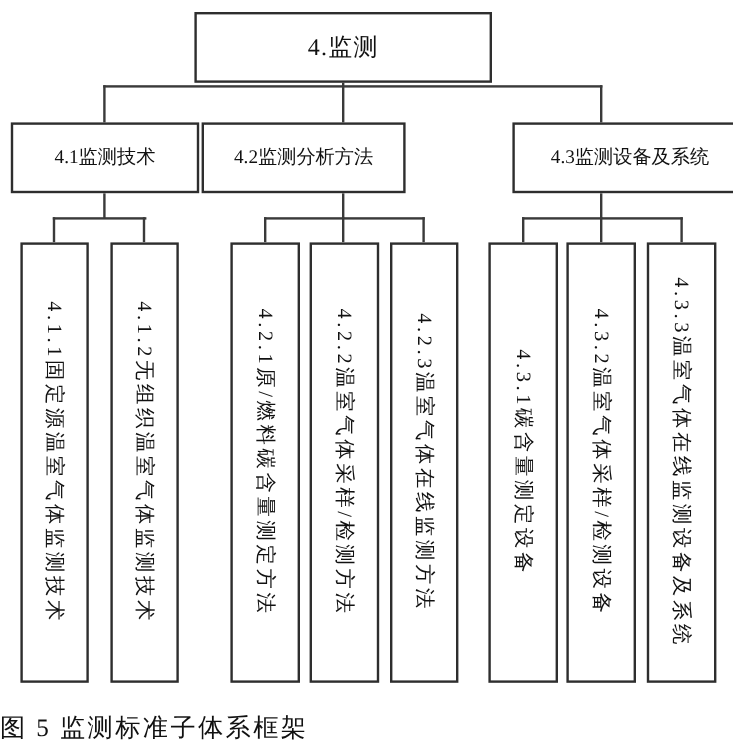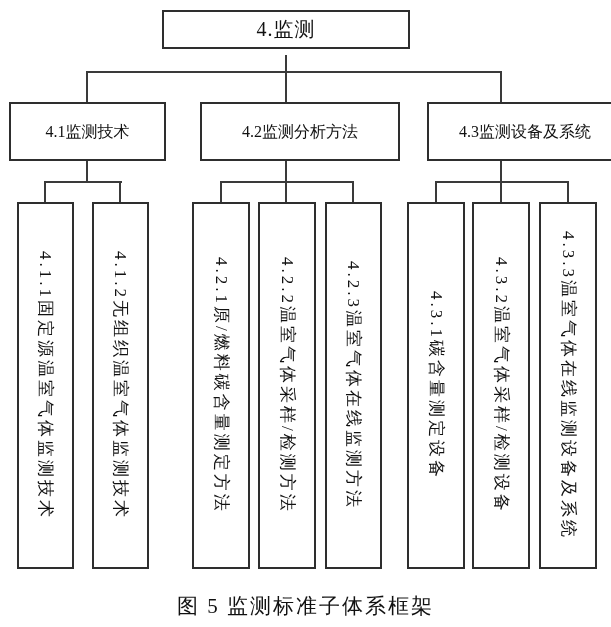--- a/index.html
+++ b/index.html
@@ -20,30 +20,30 @@
     position: absolute;
     box-sizing: border-box;
     border: 2px solid #2e2e2e;
     background: #ffffff;
     display: flex;
     align-items: center;
     justify-content: center;
     text-align: center;
   }
   .root-node {
-    left: 162px; top: 10px; width: 248px; height: 39px;
+    left: 162px; top: 10px; width: 248px; height: 59px;
     font-size: 20px; letter-spacing: 1px;
   }
   .branch-node {
     top: 102px; height: 59px;
     font-size: 16px; line-height: 1.35;
     padding: 0 8px;
   }
   .branch-1 { left: 9px;   width: 157px; }
-  .branch-2 { left: 200px; width: 200px; }
+  .branch-2 { left: 168px; width: 170px; }
   .branch-3 { left: 403px; width: 196px; margin-left: 24px; }
   .leaf-node {
     top: 202px; height: 367px;
     font-size: 17px;
     writing-mode: vertical-rl;
     text-orientation: sideways;
     letter-spacing: 3px;
     line-height: 1;
     padding: 6px 0;
   }
@@ -79,21 +79,20 @@
   .v-c23     { left: 352px; top: 181px; height: 21px; }
   
   .v-b3-down { left: 500px; top: 161px; height: 21px; }
   .h-col3    { left: 435px; top: 181px; width: 134px; }
   .v-c31     { left: 435px; top: 181px; height: 21px; }
   .v-c32     { left: 500px; top: 181px; height: 21px; }
   .v-c33     { left: 567px; top: 181px; height: 21px; }
   .caption {
     position: absolute;
     left: 0; top: 592px; width: 611px;
-    text-align: center;
     font-size: 21px;
     letter-spacing: 2px;
     color: #111111;
   }
 </style>
 </head>
 <body>
 
 <div class="stage">
 

